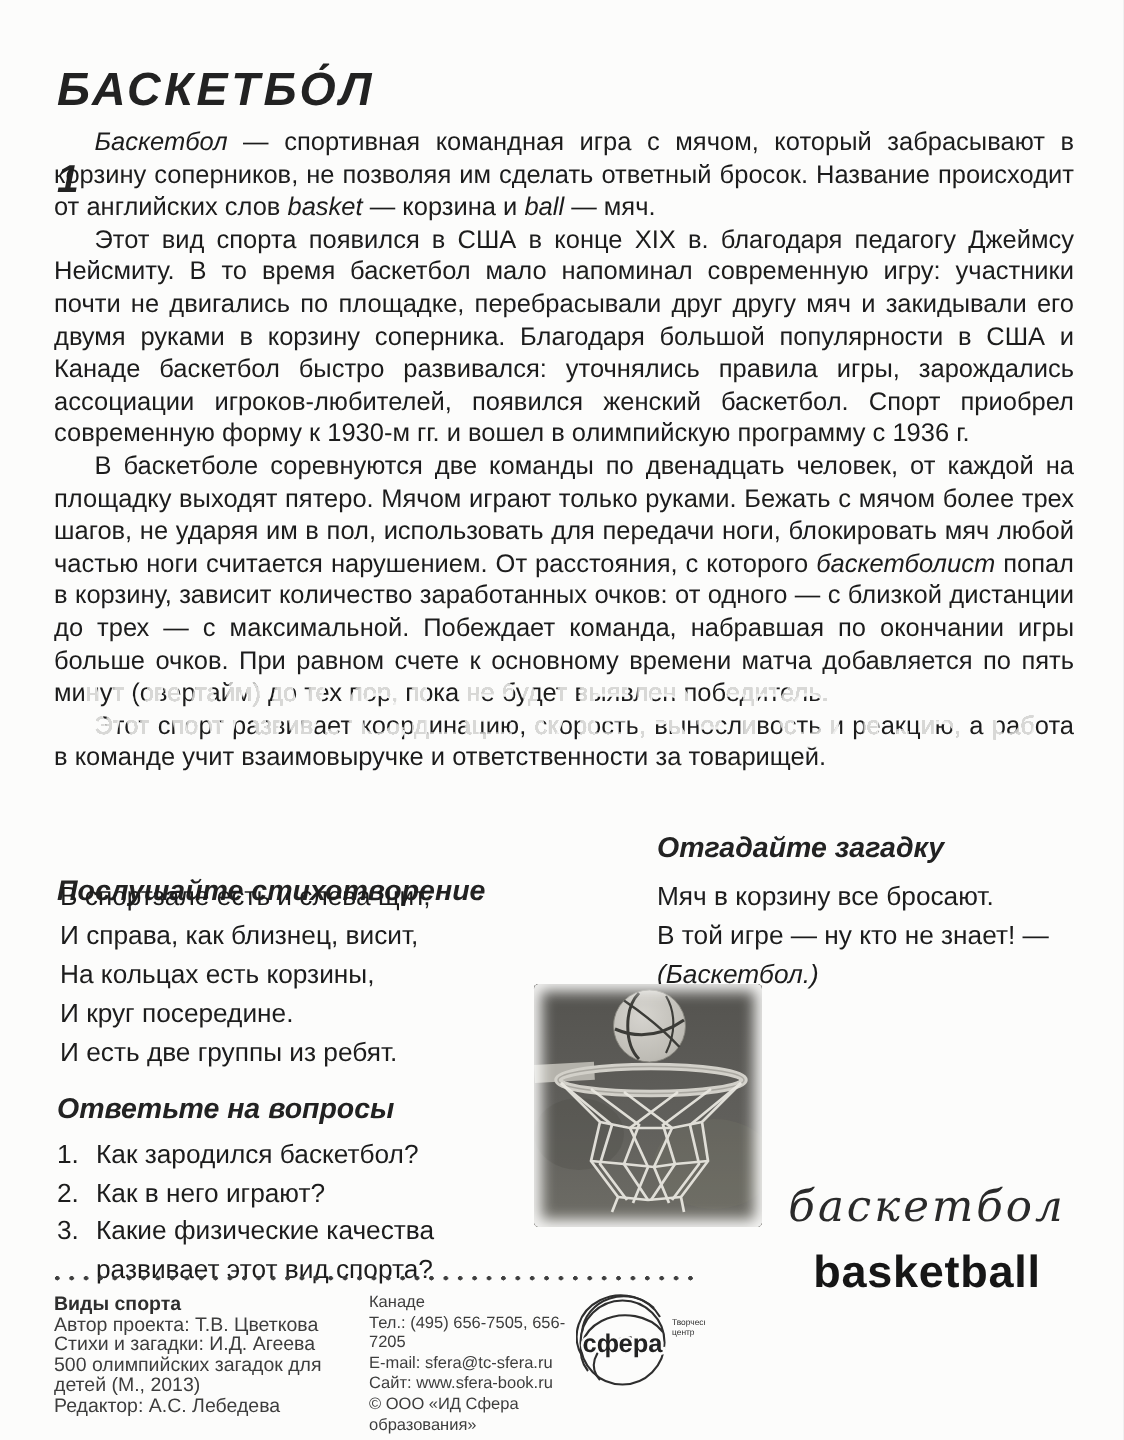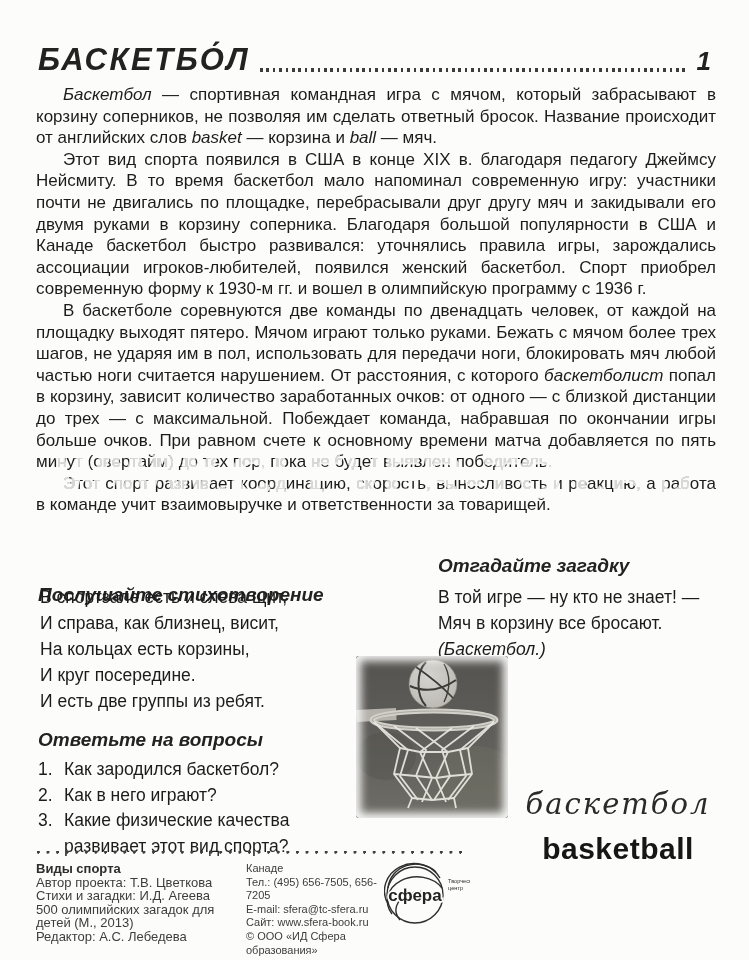--- a/index.html
+++ b/index.html
@@ -8,21 +8,21 @@
     width:749px;height:960px;
     margin:0 auto;
     background:#fcfcfb;
     font-family:"Liberation Sans",sans-serif;
     color:#1c1c1c;
     overflow:hidden;
   }
   
   .title-row{
     position:absolute;top:42px;left:38px;right:38px;
-    display:flex;align-items:baseline;gap:10px;
+    display:flex;align-items:baseline;gap:10px;flex-direction:column;
   }
   .title-text{
     font-size:31px;font-weight:bold;font-style:italic;
     letter-spacing:2.5px;white-space:nowrap;color:#222;
   }
   .leader{
     flex:1;height:4px;align-self:flex-end;margin-bottom:6px;
     background:repeating-linear-gradient(90deg,#3c3c3c 0 2.6px,transparent 2.6px 6.4px);
   }
   .page-num{font-size:26px;font-weight:bold;font-style:italic;color:#222;}
@@ -139,22 +139,22 @@
   <div class="poem">
     <div>В спортзале есть и слева щит,</div>
     <div>И справа, как близнец, висит,</div>
     <div>На кольцах есть корзины,</div>
     <div>И круг посередине.</div>
     <div>И есть две группы из ребят.</div>
   </div>
 
   <div class="sec-head" id="riddle-head">Отгадайте загадку</div>
   <div class="riddle">
+    <div>Мяч в корзину все бросают.</div>
     <div>В той игре — ну кто не знает! —</div>
-    <div>Мяч в корзину все бросают.</div>
     <div class="riddle-answer">(Баскетбол.)</div>
   </div>
 
   <div class="sec-head" id="questions-head">Ответьте на вопросы</div>
   <div class="questions">
     <div class="q-item">
       <span>1.</span>
       <span>Как зародился баскетбол?</span>
     </div>
     <div class="q-item">

